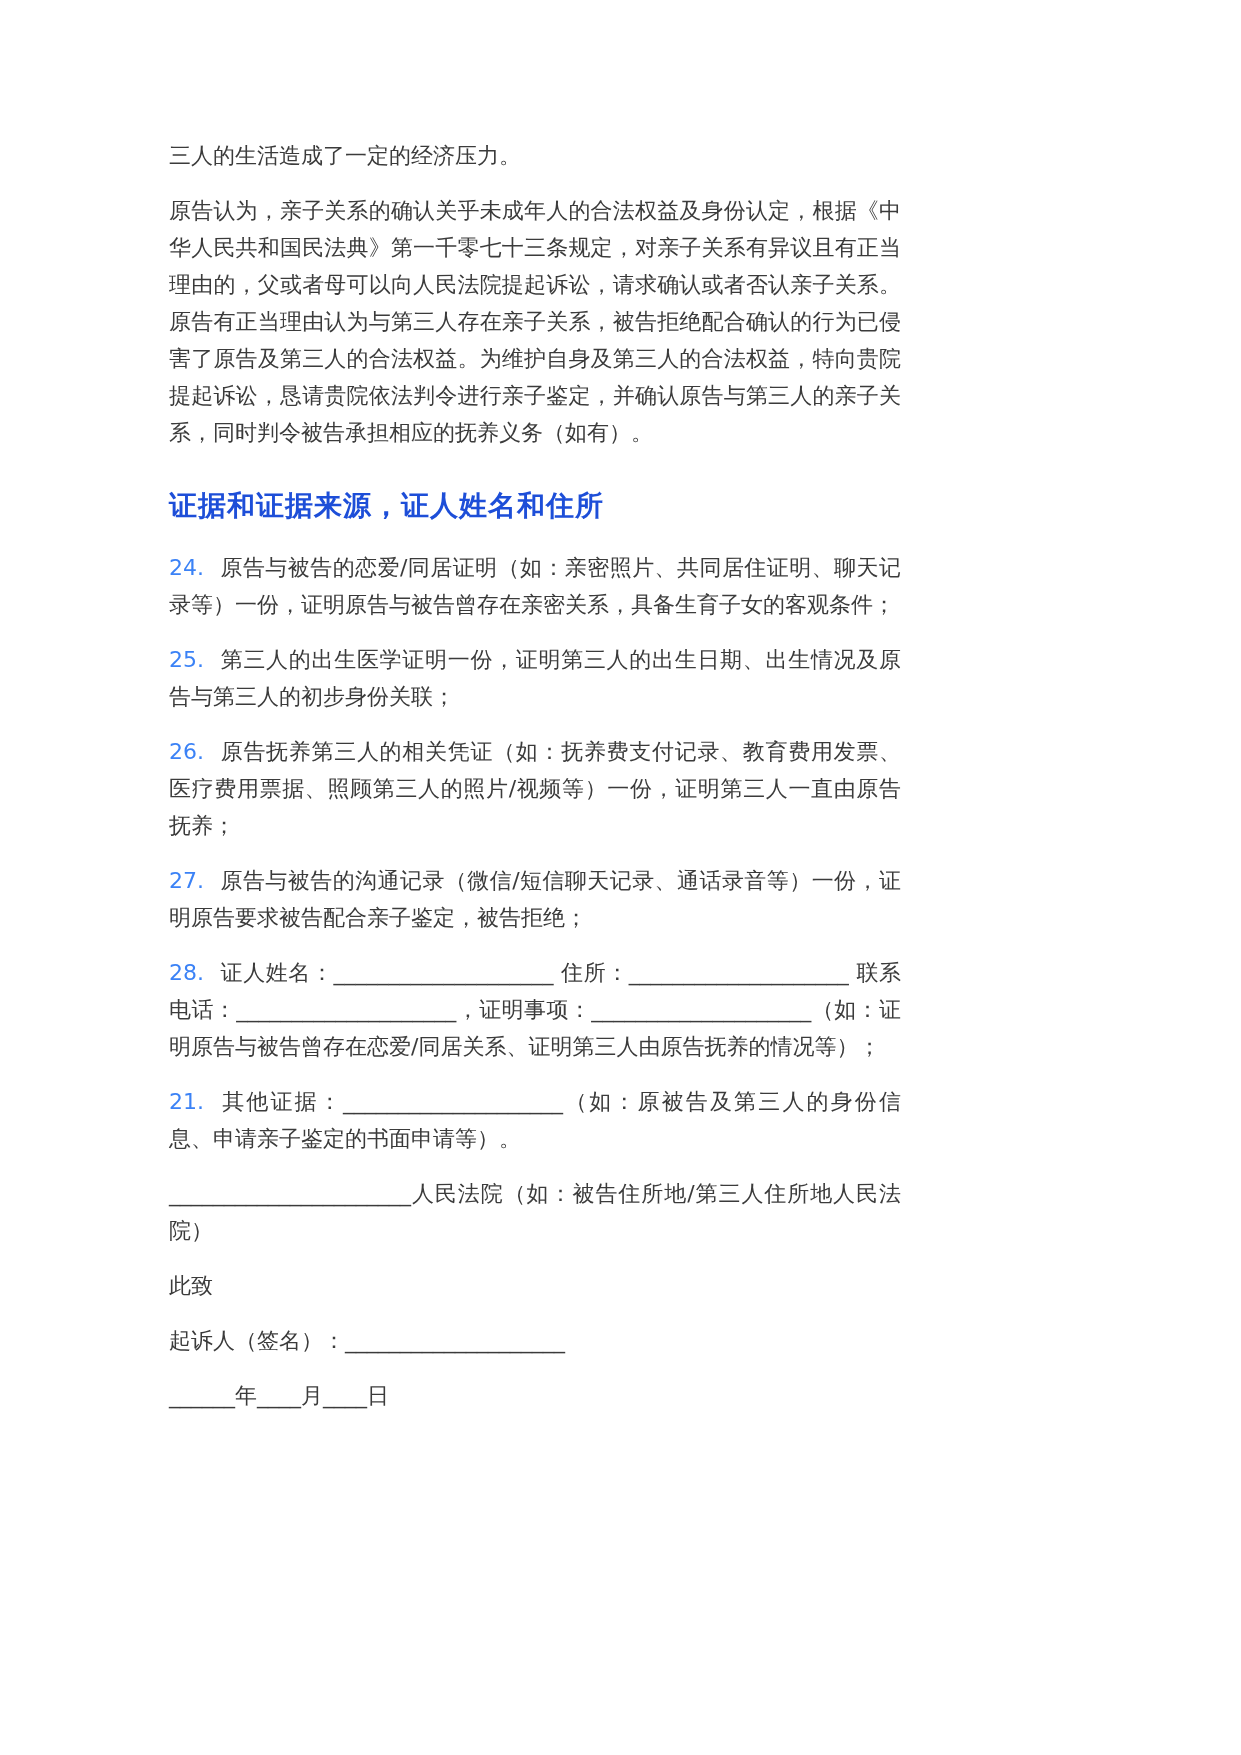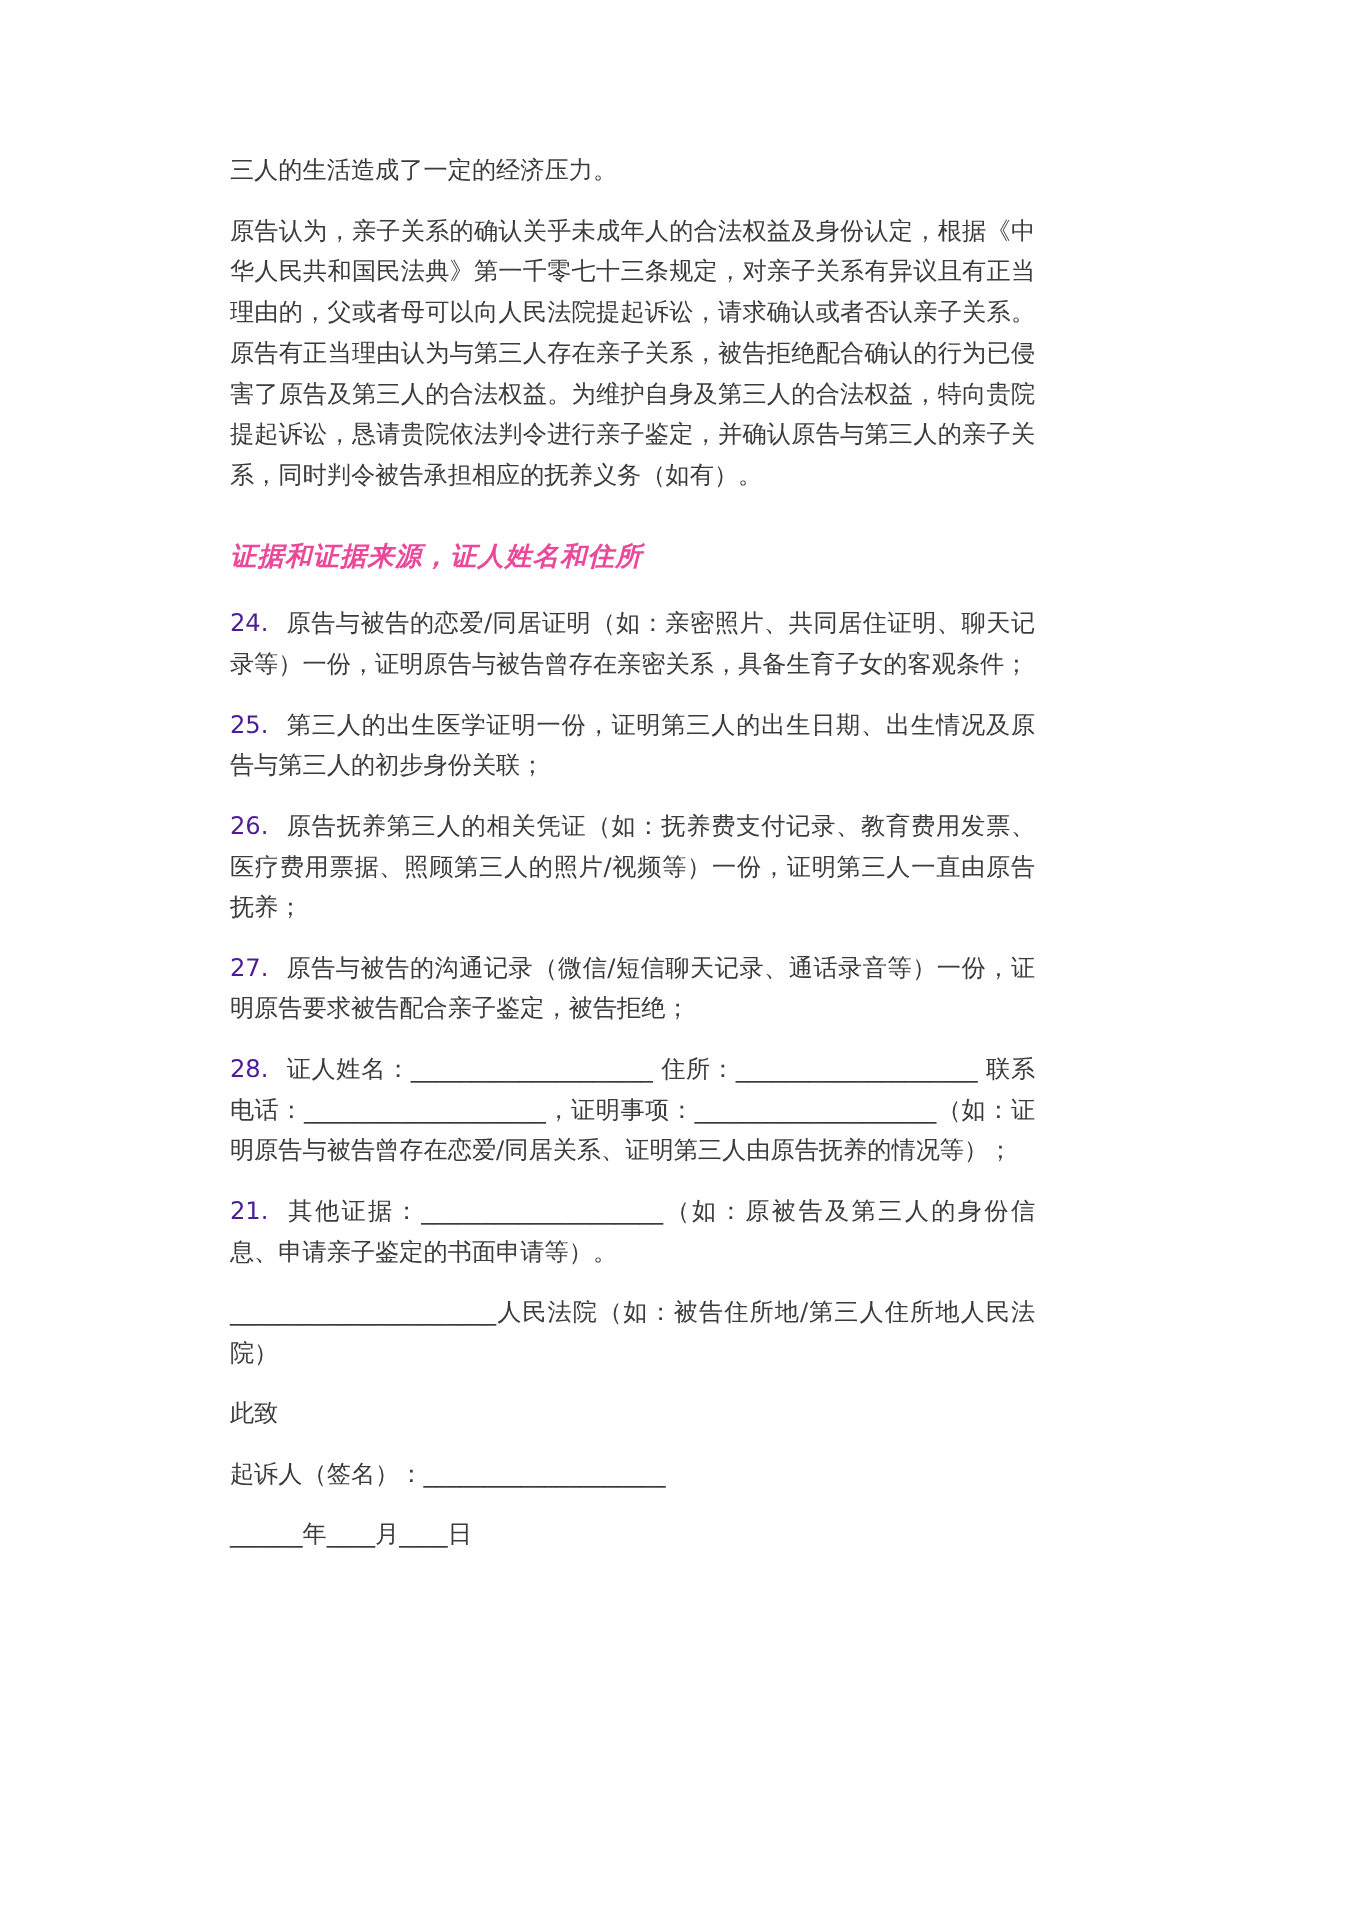--- a/index.html
+++ b/index.html
@@ -9,40 +9,38 @@
     height: 1755px;
     font-family: "DejaVu Sans", "Liberation Sans", sans-serif;
     color: #3b3b3b;
     overflow: hidden;
   }
   .page {
     width: 1070px;
     height: 1755px;
     background: #ffffff;
     padding: 137px 169px 0 169px;
-    margin-left: 40px;
   }
   p.body {
     font-size: 22px;
     line-height: 37px;
     text-align: justify;
     word-break: break-all;
     margin: 0 0 18px 0;
   }
   h1.section-heading {
-    font-size: 24px;
+    font-size: 28px;
     line-height: 46px;
     font-weight: 700;
-    color: #ec4899;
+    color: #1d4ed8;
     margin: 32px 0 20px 0;
     letter-spacing: 1px;
-    font-style: italic;
   }
   .num {
-    color: #4c1d95;
+    color: #3b82f6;
     margin-right: 16px;
   }
   p.closing { margin-bottom: 18px; }
 </style>
 </head>
 <body>
 
 <div class="page">
 
   <p class="body">三人的生活造成了一定的经济压力。</p>

